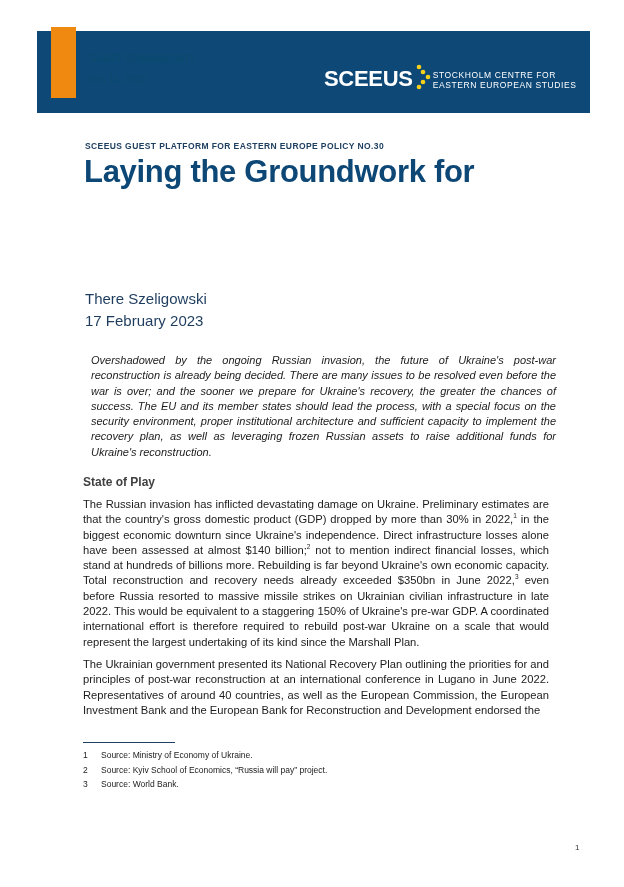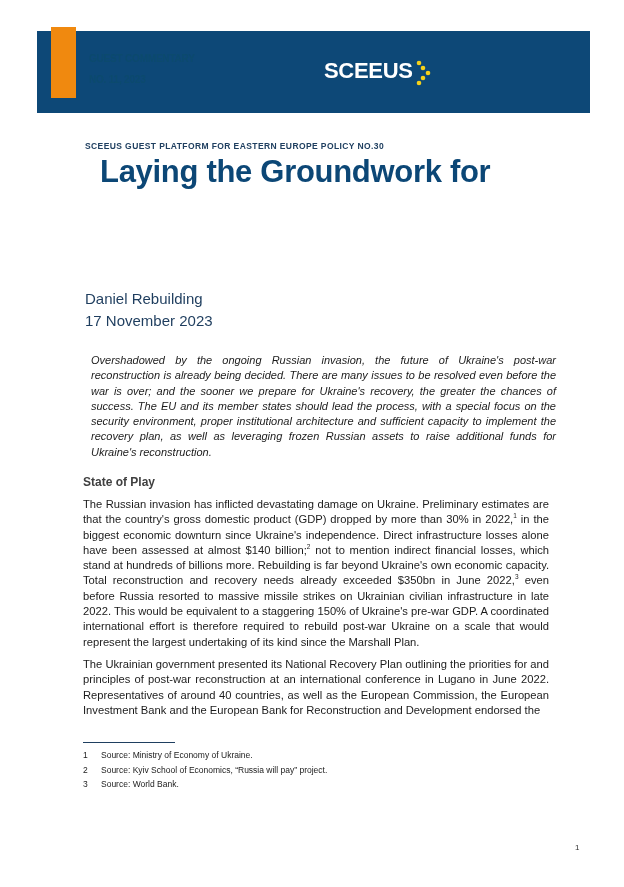--- a/index.html
+++ b/index.html
@@ -40,21 +40,21 @@
       font-size: 10px;
       line-height: 21px;
       letter-spacing: -0.2px;
     }
     .logo {
       position: absolute;
       left: 324px;
       top: 60px;
       height: 30px;
       display: flex;
-      align-items: flex-start;
+      align-items: flex-end;
     }
     .logo-word {
       color: #ffffff;
       font-weight: bold;
       font-size: 22px;
       letter-spacing: -0.3px;
       line-height: 1;
     }
     .logo-dots {
       width: 16px;
@@ -72,21 +72,21 @@
       position: absolute;
       left: 85px;
       top: 141px;
       font-size: 8.5px;
       font-weight: bold;
       letter-spacing: 0.4px;
       color: #1f3f60;
     }
     .title {
       position: absolute;
-      left: 100px;
+      left: 84px;
       top: 152px;
       width: 480px;
       margin: 0;
       color: #0c4776;
       font-weight: bold;
       font-size: 31px;
       line-height: 40px;
       letter-spacing: -0.3px;
     }
     .author, .date {
@@ -178,31 +178,35 @@
 
 <div class="logo">
   <span class="logo-word">SCEEUS</span>
   <svg class="logo-dots" viewBox="0 0 16 26">
     <circle cx="4" cy="3" r="2.3" fill="#f5d11a"></circle>
     <circle cx="8" cy="8" r="2.3" fill="#f5d11a"></circle>
     <circle cx="13" cy="13" r="2.3" fill="#f5d11a"></circle>
     <circle cx="8" cy="18" r="2.3" fill="#f5d11a"></circle>
     <circle cx="4" cy="23" r="2.3" fill="#f5d11a"></circle>
   </svg>
+  <div class="logo-sub">
+    <div>STOCKHOLM CENTRE FOR</div>
+    <div>EASTERN EUROPEAN STUDIES</div>
+  </div>
 </div>
 
 <div class="kicker">SCEEUS GUEST PLATFORM FOR EASTERN EUROPE POLICY NO.30</div>
 
 <h1 class="title">
   <span>Laying the Groundwork for</span><br>
   <br>
 </h1>
 
-<div class="author">Daniel Rebuilding</div>
-<div class="date">17 November 2023</div>
+<div class="author">There Szeligowski</div>
+<div class="date">17 February 2023</div>
 
 <p class="abstract">Overshadowed by the ongoing Russian invasion, the future of Ukraine's post-war reconstruction is already being decided. There are many issues to be resolved even before the war is over; and the sooner we prepare for Ukraine's recovery, the greater the chances of success. The EU and its member states should lead the process, with a special focus on the security environment, proper institutional architecture and sufficient capacity to implement the recovery plan, as well as leveraging frozen Russian assets to raise additional funds for Ukraine's reconstruction.</p>
 
 <h2 class="section-heading">State of Play</h2>
 
 <p class="body-para p1"><span>The Russian invasion has inflicted devastating damage on Ukraine. Preliminary estimates are that the country's gross domestic product (GDP) dropped by more than 30% in 2022,</span><sup>1</sup><span> in the biggest economic downturn since Ukraine's independence. Direct infrastructure losses alone have been assessed at almost $140 billion;</span><sup>2</sup><span> not to mention indirect financial losses, which stand at hundreds of billions more. Rebuilding is far beyond Ukraine's own economic capacity. Total reconstruction and recovery needs already exceeded $350bn in June 2022,</span><sup>3</sup><span> even before Russia resorted to massive missile strikes on Ukrainian civilian infrastructure in late 2022. This would be equivalent to a staggering 150% of Ukraine's pre-war GDP. A coordinated international effort is therefore required to rebuild post-war Ukraine on a scale that would represent the largest undertaking of its kind since the Marshall Plan.</span></p>
 
 <p class="body-para p2">The Ukrainian government presented its National Recovery Plan outlining the priorities for and principles of post-war reconstruction at an international conference in Lugano in June 2022. Representatives of around 40 countries, as well as the European Commission, the European Investment Bank and the European Bank for Reconstruction and Development endorsed the</p>
 
 <div class="fn-rule"></div>

